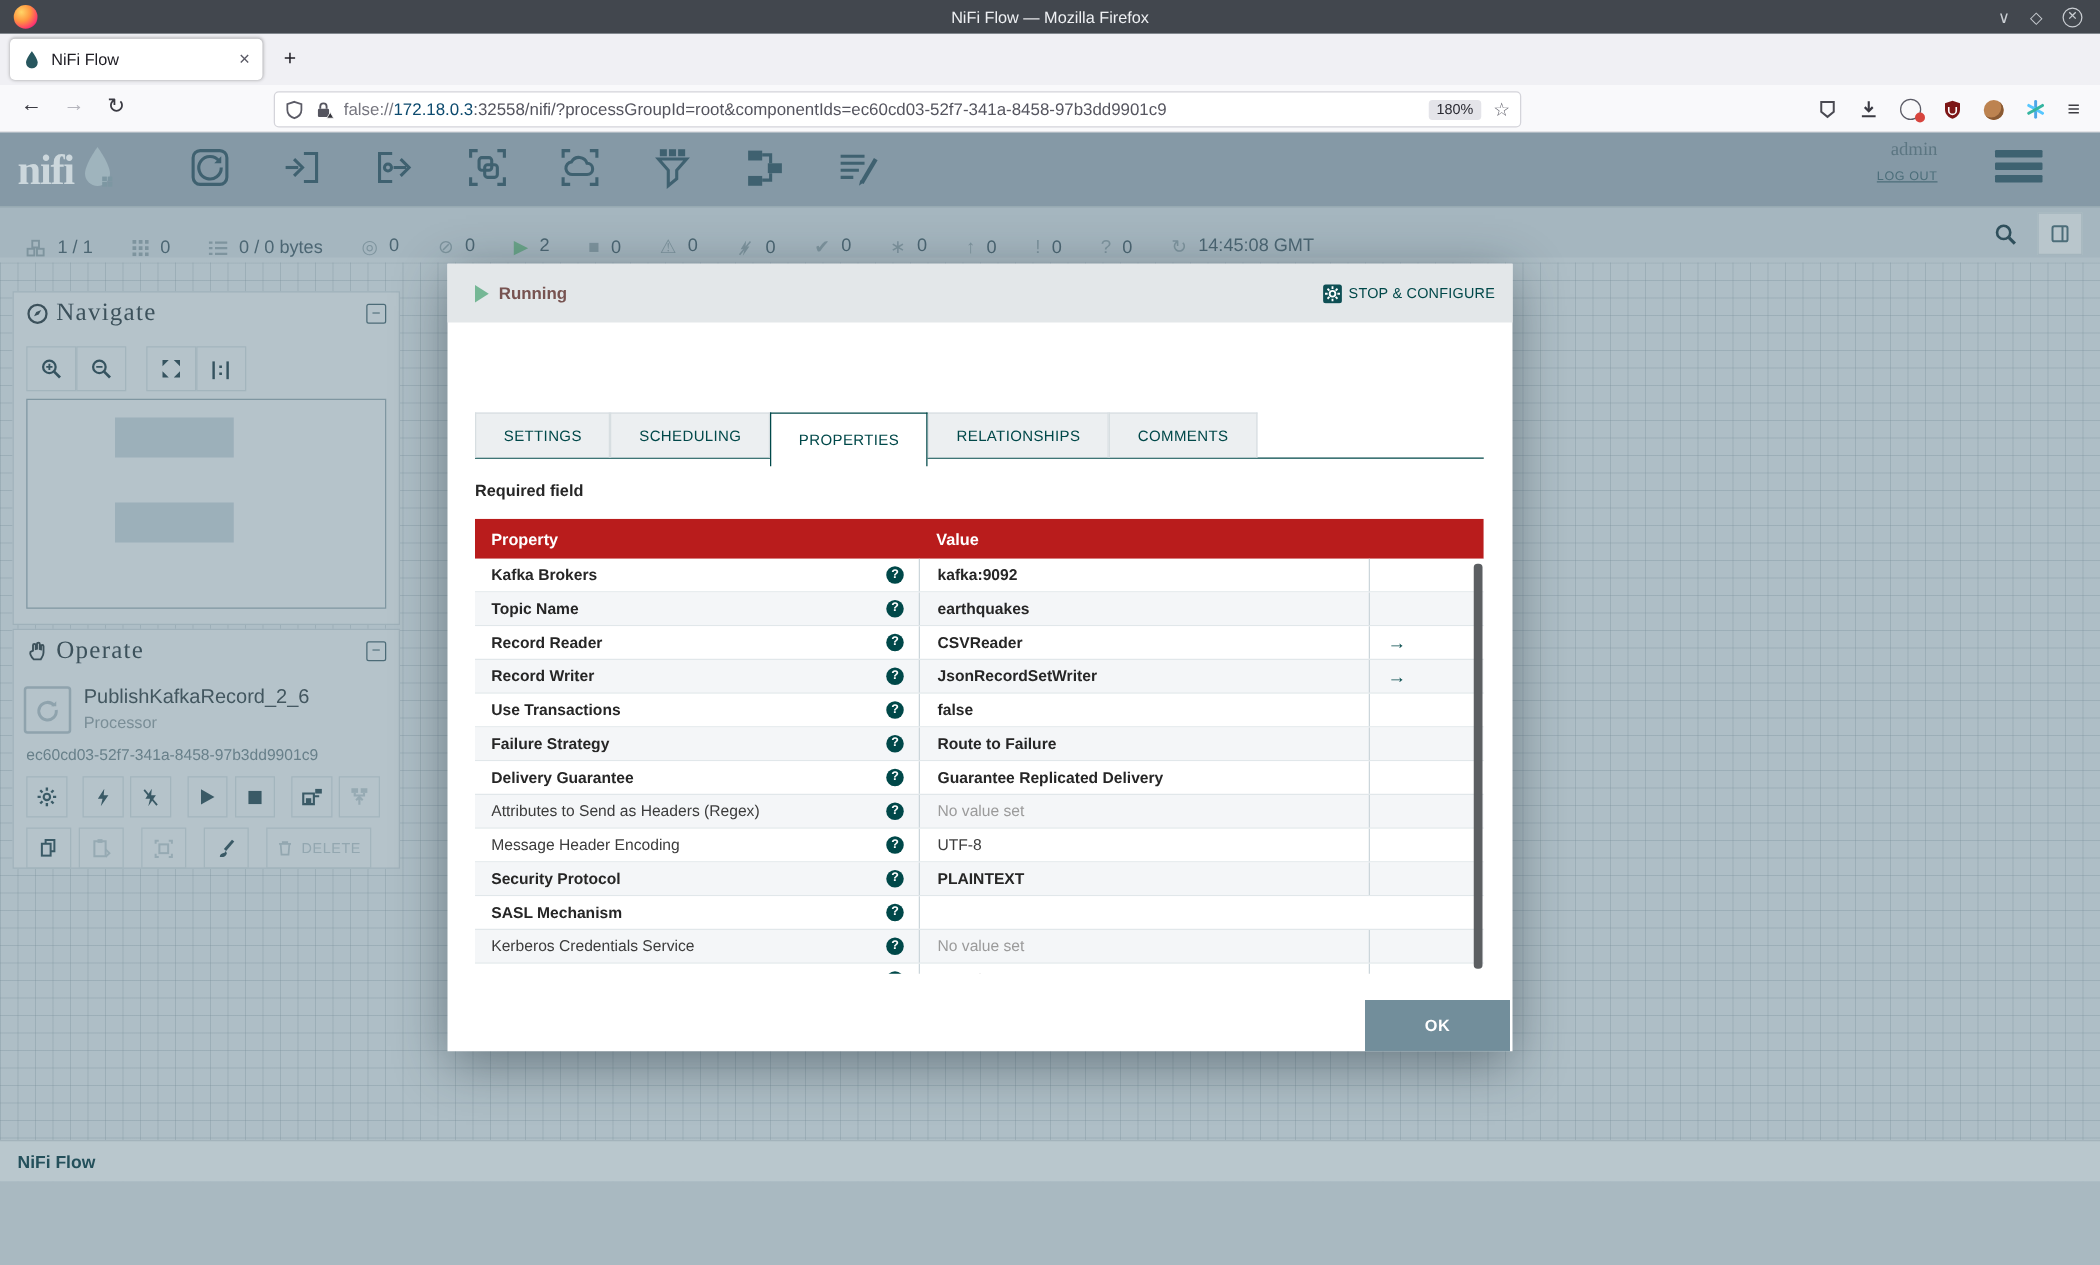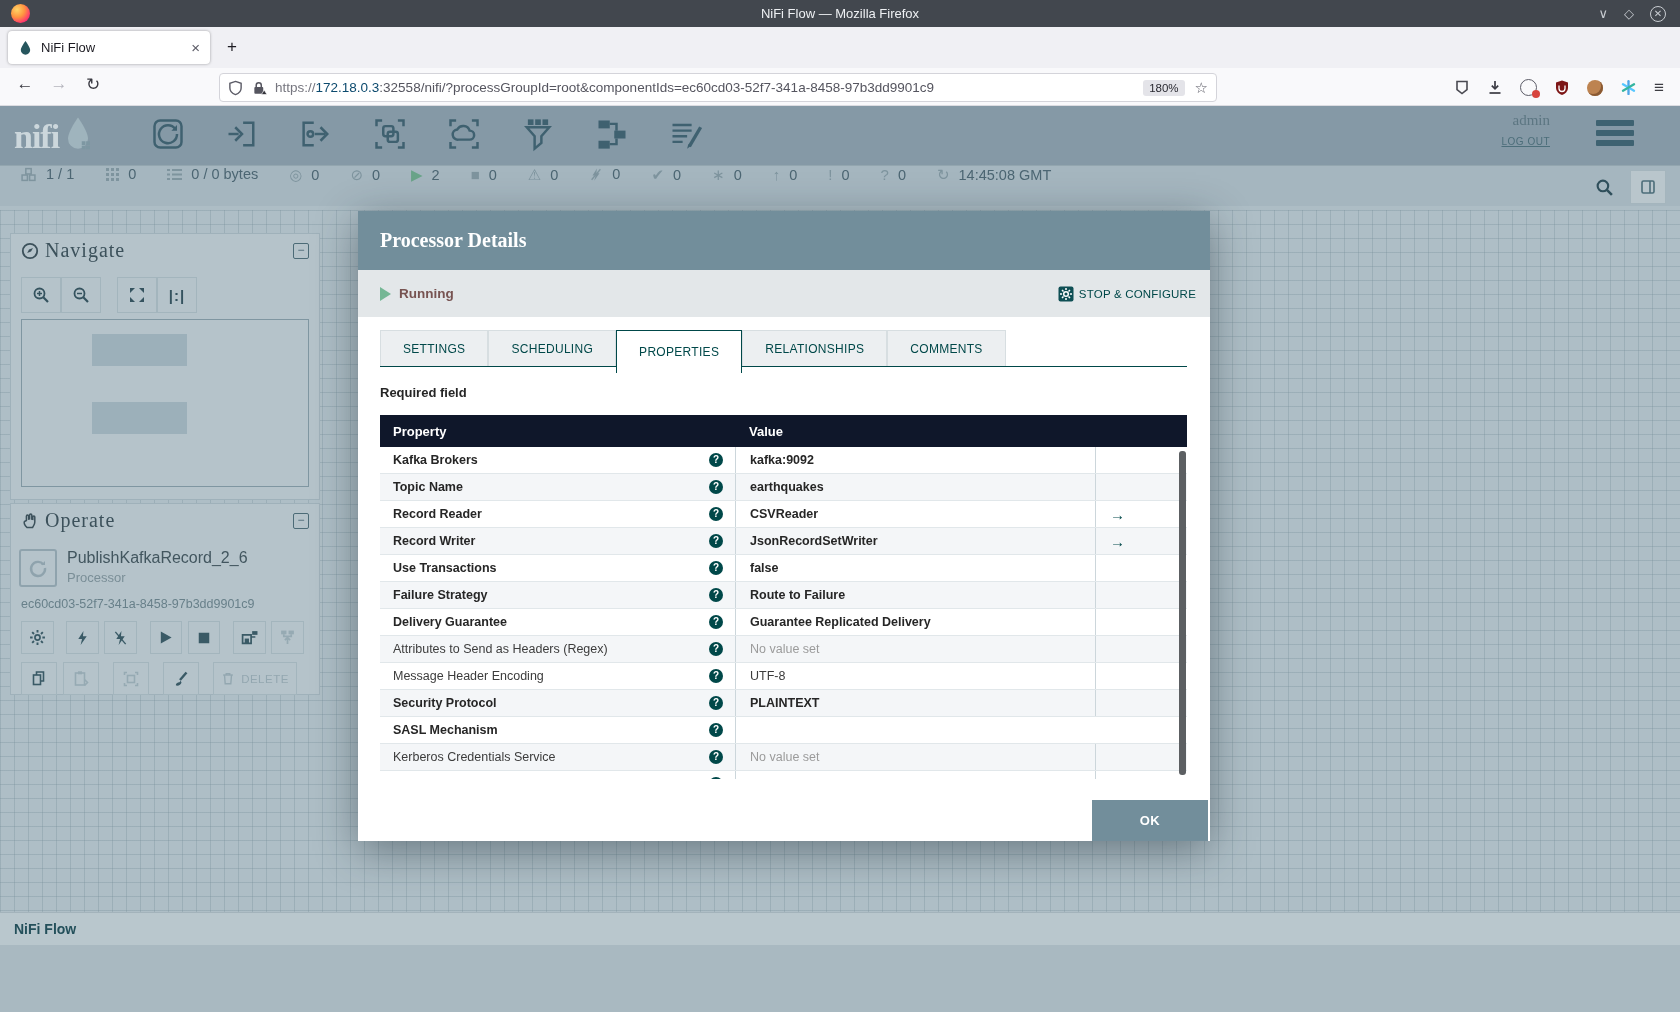--- a/index.html
+++ b/index.html
@@ -39,21 +39,21 @@
 .nifi-header{position:absolute;left:0;top:106px;width:1680px;height:59px;background:#8599a6}
 .nifi-logo{position:absolute;left:14px;top:116px;display:flex;align-items:flex-end}
 .nifi-logo-text{font-size:34px;font-weight:bold;color:#ccd7dc;letter-spacing:-1px;line-height:34px}
 .tools{position:absolute;left:148px;top:114px;display:flex;gap:34px;color:#3f6170}
 .tool{width:40px;height:40px;display:flex;align-items:center;justify-content:center}
 .hdr-right{position:absolute;right:130px;top:112px;text-align:right}
 .hdr-user{font-size:15px;color:#5c7682}
 .hdr-logout{font-size:10px;color:#4c6e7a;text-decoration:underline;margin-top:7px;letter-spacing:.5px}
 .hdr-menu{position:absolute;right:46px;top:120px;width:38px}
 .hdr-menu i{display:block;height:6px;background:#3e6271;border-radius:1px;margin-bottom:4px}
-.statusbar{position:absolute;left:0;top:165px;width:1680px;height:41px;background:#a5b6bf;border-top:1px solid #93a6af;display:flex;align-items:flex-start;padding-left:20px}
+.statusbar{position:absolute;left:0;top:165px;width:1680px;height:41px;background:#a5b6bf;border-top:1px solid #93a6af;display:flex;align-items:flex-end;padding-left:20px}
 .sitem{display:flex;align-items:center;margin-right:31px;white-space:nowrap}
 .sicon{color:#7e949e;font-size:15px;display:flex;align-items:center}
 .sicon.running{color:#6aa489}
 .scount{margin-left:9px;font-size:14.5px;color:#4c6673}
 .sb-right{position:absolute;right:14px;top:170px;display:flex;align-items:center;gap:16px}
 .sb-panelbox{width:36px;height:34px;background:#b9c6cc;border:1px solid #a4b5bd;display:flex;align-items:center;justify-content:center}
 
 
 .canvas{position:absolute;left:0;top:210px;width:1680px;height:735px;background-color:#aebec6;background-image:linear-gradient(rgba(122,145,156,.35) 1px,transparent 1px),linear-gradient(90deg,rgba(122,145,156,.35) 1px,transparent 1px);background-size:14px 14px}
 .canvas-bottom{position:absolute;left:0;top:945px;width:1680px;height:67px;background:#a9b9c1}
@@ -89,21 +89,21 @@
 .modal-status{height:47px;background:#e3e7e9;display:flex;align-items:center;padding:0 14px 0 22px}
 .run-tri{width:0;height:0;border-left:11px solid #75b795;border-top:7px solid transparent;border-bottom:7px solid transparent}
 .run-label{margin-left:8px;font-size:13.5px;color:#775351;font-weight:bold}
 .stopcfg{margin-left:auto;display:flex;align-items:center;gap:5px;color:#004849;font-size:11.5px;font-weight:normal;letter-spacing:.2px}
 .mtabs{position:absolute;left:22px;top:119px;width:807px;height:43px}
 .mtabs-underline{position:absolute;left:0;top:36px;width:807px;height:1px;background:#004849}
 .mtab{position:relative;float:left;height:36px;min-width:100px;padding:0 22px;background:#eceff1;border:1px solid #d7dee1;border-bottom:none;display:flex;align-items:center;justify-content:center;font-size:12px;color:#004849;letter-spacing:.3px}
 .mtab.active{height:43px;background:#fff;border:1px solid #004849;border-bottom:none;z-index:2}
 .req-note{position:absolute;left:22px;top:174px;font-size:13px;font-weight:bold;color:#262626}
 .ptable{position:absolute;left:22px;top:204px;width:807px;height:364px;overflow:hidden}
-.ptable-hd{height:32px;background:#0f172a;display:flex;color:#fff;font-size:13px;font-weight:bold;align-items:center}
+.ptable-hd{height:32px;background:#b91c1c;display:flex;color:#fff;font-size:13px;font-weight:bold;align-items:center}
 .ptable-hd .h1{width:355px;padding-left:13px}
 .ptable-hd .h2{width:360px;padding-left:14px}
 .prow{display:flex;height:27px;align-items:center;border-bottom:1px solid #e1e7ea;background:#fff;font-size:12.5px;color:#3c3c3c}
 .prow.alt{background:#f4f6f8}
 .prow.req .pname,.prow.req .vcell{font-weight:bold;color:#262626}
 .pcell{width:355px;display:flex;align-items:center;padding-left:13px}
 .pname{flex:1;padding-right:6px;white-space:nowrap;overflow:hidden}
 .qicon{width:14px;height:14px;border-radius:50%;background:#004849;color:#fff;font-size:10px;font-weight:bold;line-height:14px;text-align:center;margin-right:12px;flex:none}
 .vcell{width:360px;padding-left:14px;border-left:1px solid #ccd6db;align-self:stretch;display:flex;align-items:center;white-space:nowrap;overflow:hidden}
 .vcell.unset{color:#9b9b9b;font-weight:normal !important}
@@ -143,21 +143,21 @@
 
 <div class="urlbar">
   <svg width="15" height="16" viewBox="0 0 16 16">
       <path d="M8 1l6 2v5c0 4-3 6-6 7-3-1-6-3-6-7V3z" fill="none" stroke="#5b5b66" stroke-width="1.5"></path>
     </svg>
   <svg width="15" height="16" viewBox="0 0 16 16" style="margin-left:9px">
     <path d="M4.5 7V5a2.7 2.7 0 0 1 5.4 0v2" fill="none" stroke="#55555f" stroke-width="1.6"></path>
     <rect x="2.5" y="7" width="9.5" height="7" rx="1" fill="#55555f"></rect>
     <path d="M10 15l3-5 3 5z" fill="#33333a" stroke="#fff" stroke-width=".7"></path>
   </svg>
-  <div class="url-text"><span class="url-scheme">https://</span><span class="url-host">172.18.0.3</span><span class="url-rest">:32558/nifi/?processGroupId=root&amp;componentIds=ec60cd03-52f7-341a-8458-97b3dd9901c9</span></div>
+  <div class="url-text"><span class="url-scheme">false://</span><span class="url-host">172.18.0.3</span><span class="url-rest">:32558/nifi/?processGroupId=root&amp;componentIds=ec60cd03-52f7-341a-8458-97b3dd9901c9</span></div>
   <span class="zoom-badge">180%</span>
   <span class="star">☆</span>
 </div>
 
 <div class="brw-icons">
   <svg width="16" height="17" viewBox="0 0 16 16">
       <path d="M3 2h10v8l-5 4-5-4z" fill="none" stroke="#4a4a52" stroke-width="1.6"></path>
     </svg>
   <svg width="16" height="17" viewBox="0 0 16 16">
       <g stroke="#3a3a42" stroke-width="1.7" fill="none">
@@ -538,23 +538,20 @@
           <path d="M2.5 4h11" stroke="currentColor" stroke-width="1.6"></path>
           <path d="M6 4V2.5h4V4" stroke="currentColor" fill="none" stroke-width="1.6"></path>
           <path d="M4 4l.8 10h6.4L12 4" stroke="currentColor" fill="none" stroke-width="1.6"></path>
         </svg>
         <span>DELETE</span>
       </span>
     </div>
 </div>
 
 <div class="modal">
-  <div class="modal-hd">
-    <span class="modal-title slab">Processor Details</span>
-  </div>
   <div class="modal-status">
     <span class="run-tri"></span>
     <span class="run-label">Running</span>
     <span class="stopcfg">
       <svg width="16" height="16" viewBox="0 0 16 16">
           <rect x="0.5" y="0.5" width="15" height="15" rx="2" fill="#0e4f54"></rect>
           <g stroke="#fff" stroke-width="1.5" fill="none">
             <circle cx="8" cy="8" r="2.3"></circle>
             <path d="M8 2v2.1M8 11.9V14M2 8h2.1M11.9 8H14M4 4l1.5 1.5M10.5 10.5L12 12M4 12l1.5-1.5M10.5 5.5L12 4"></path>
           </g>

